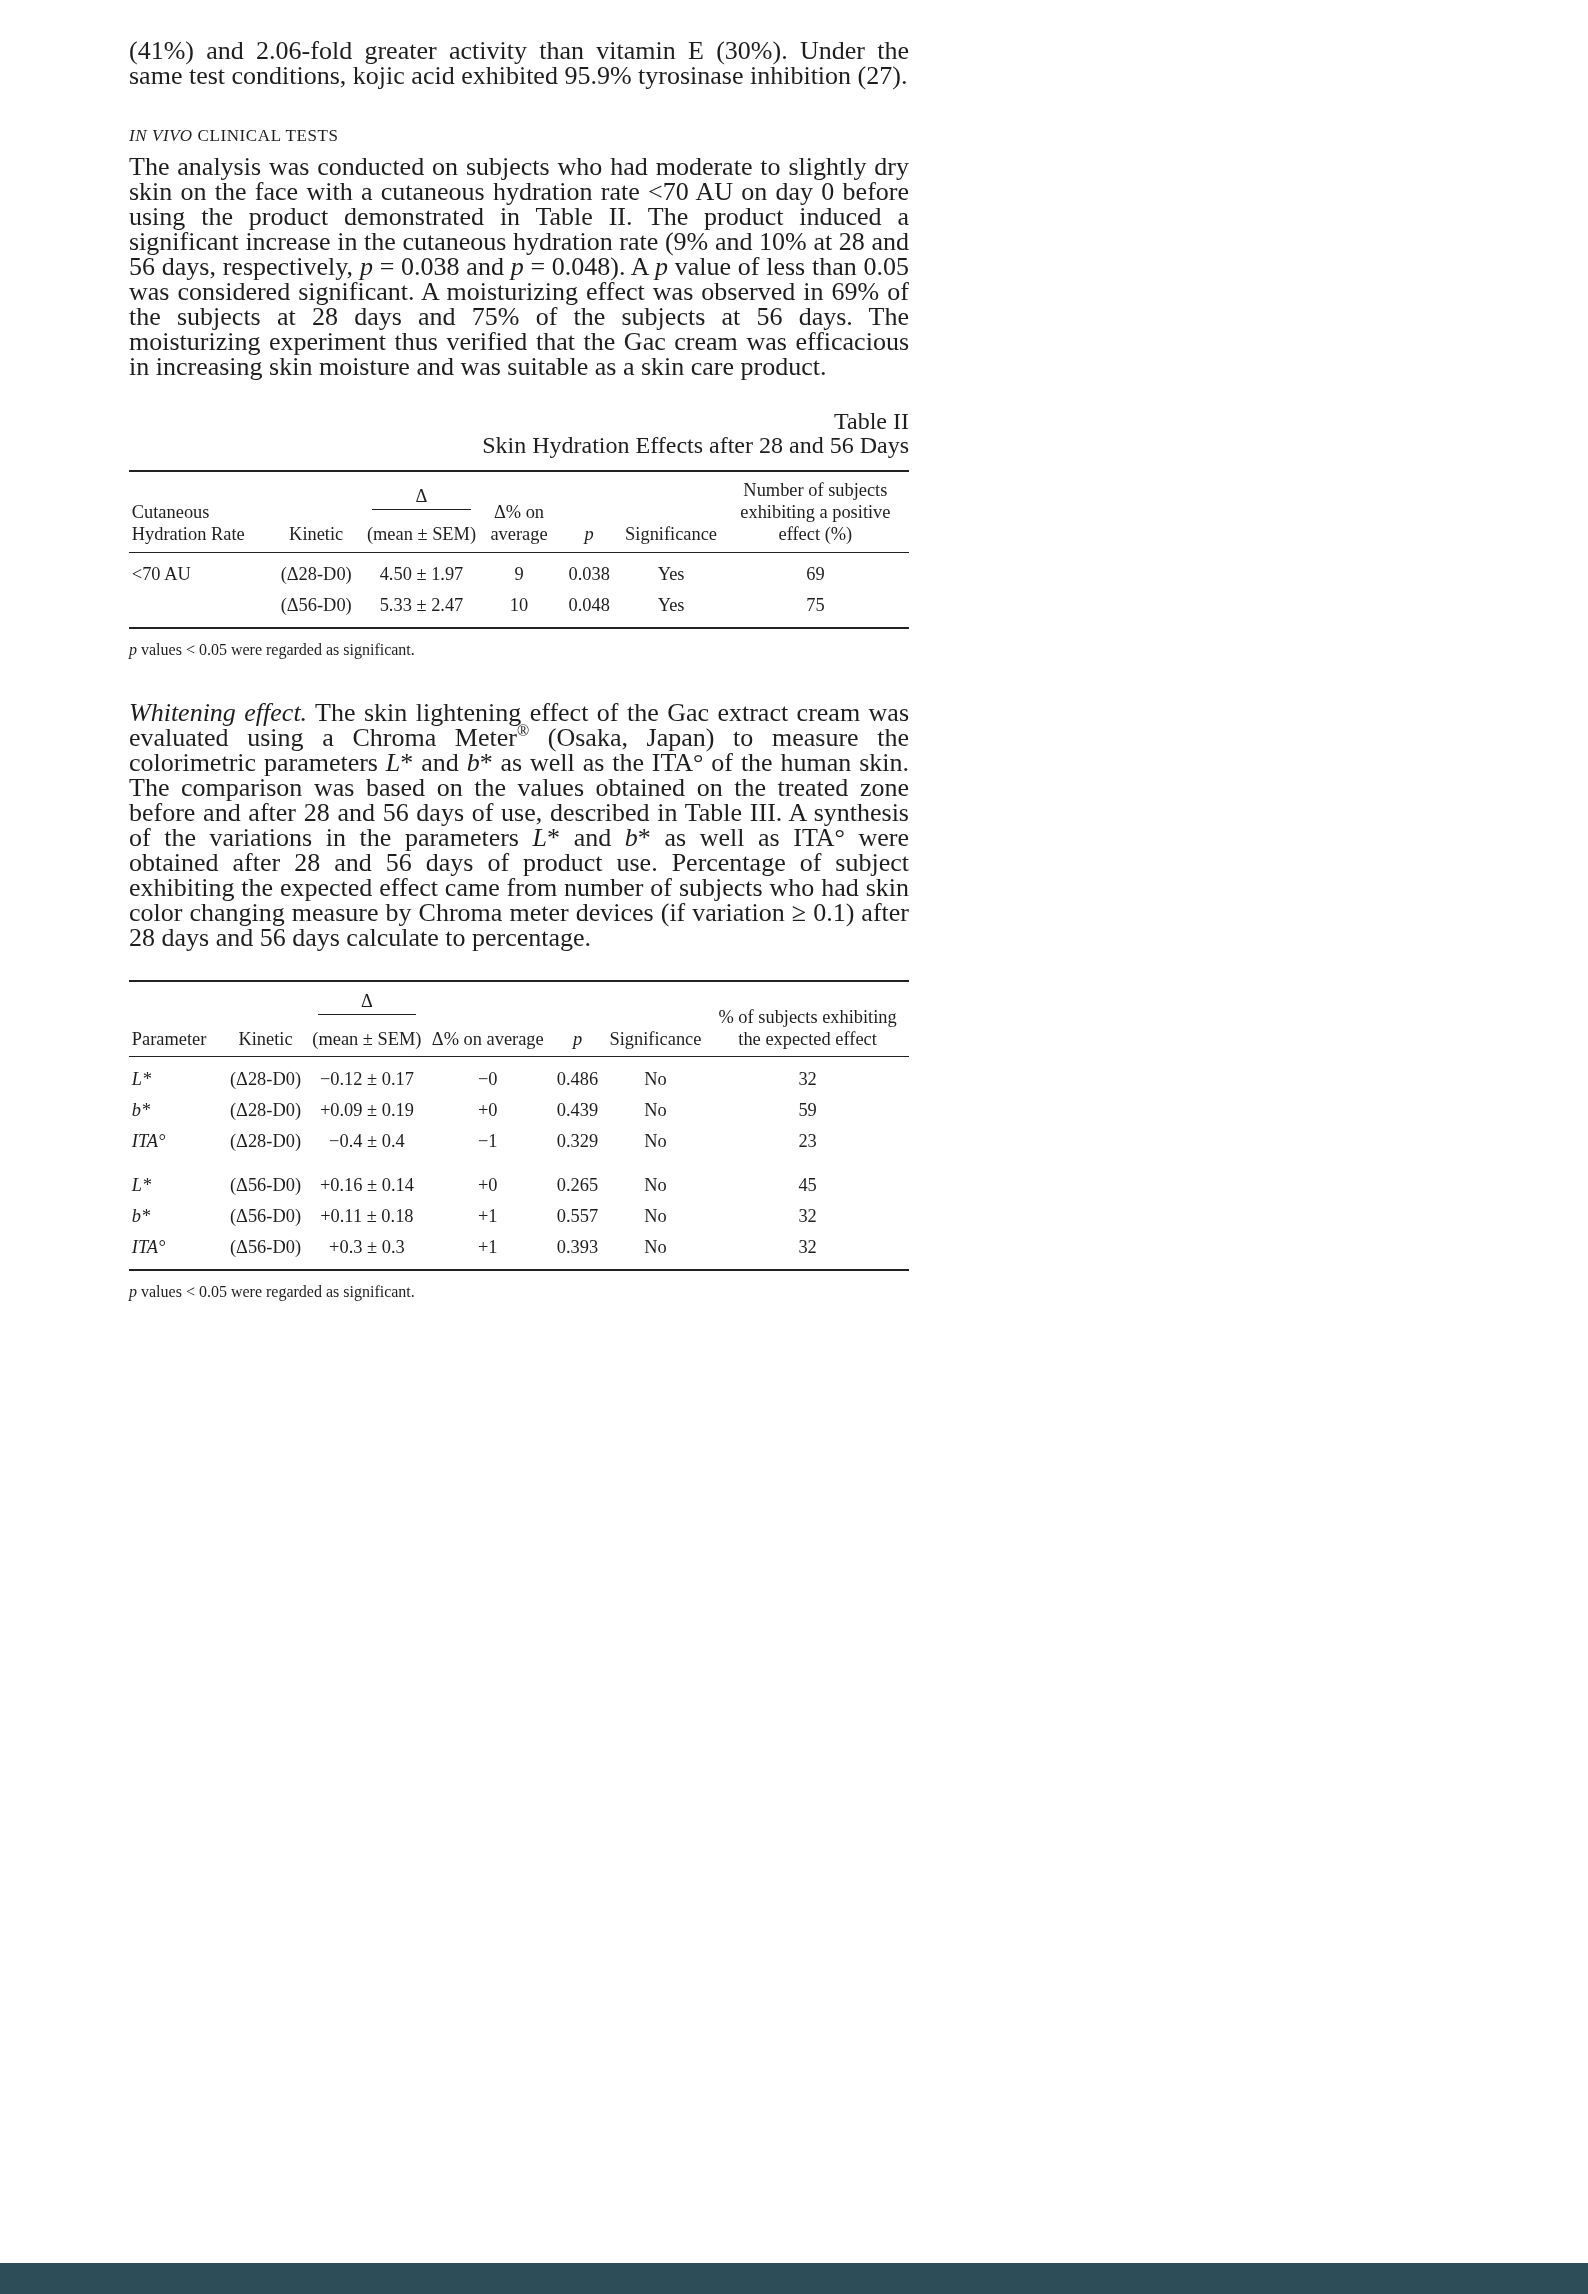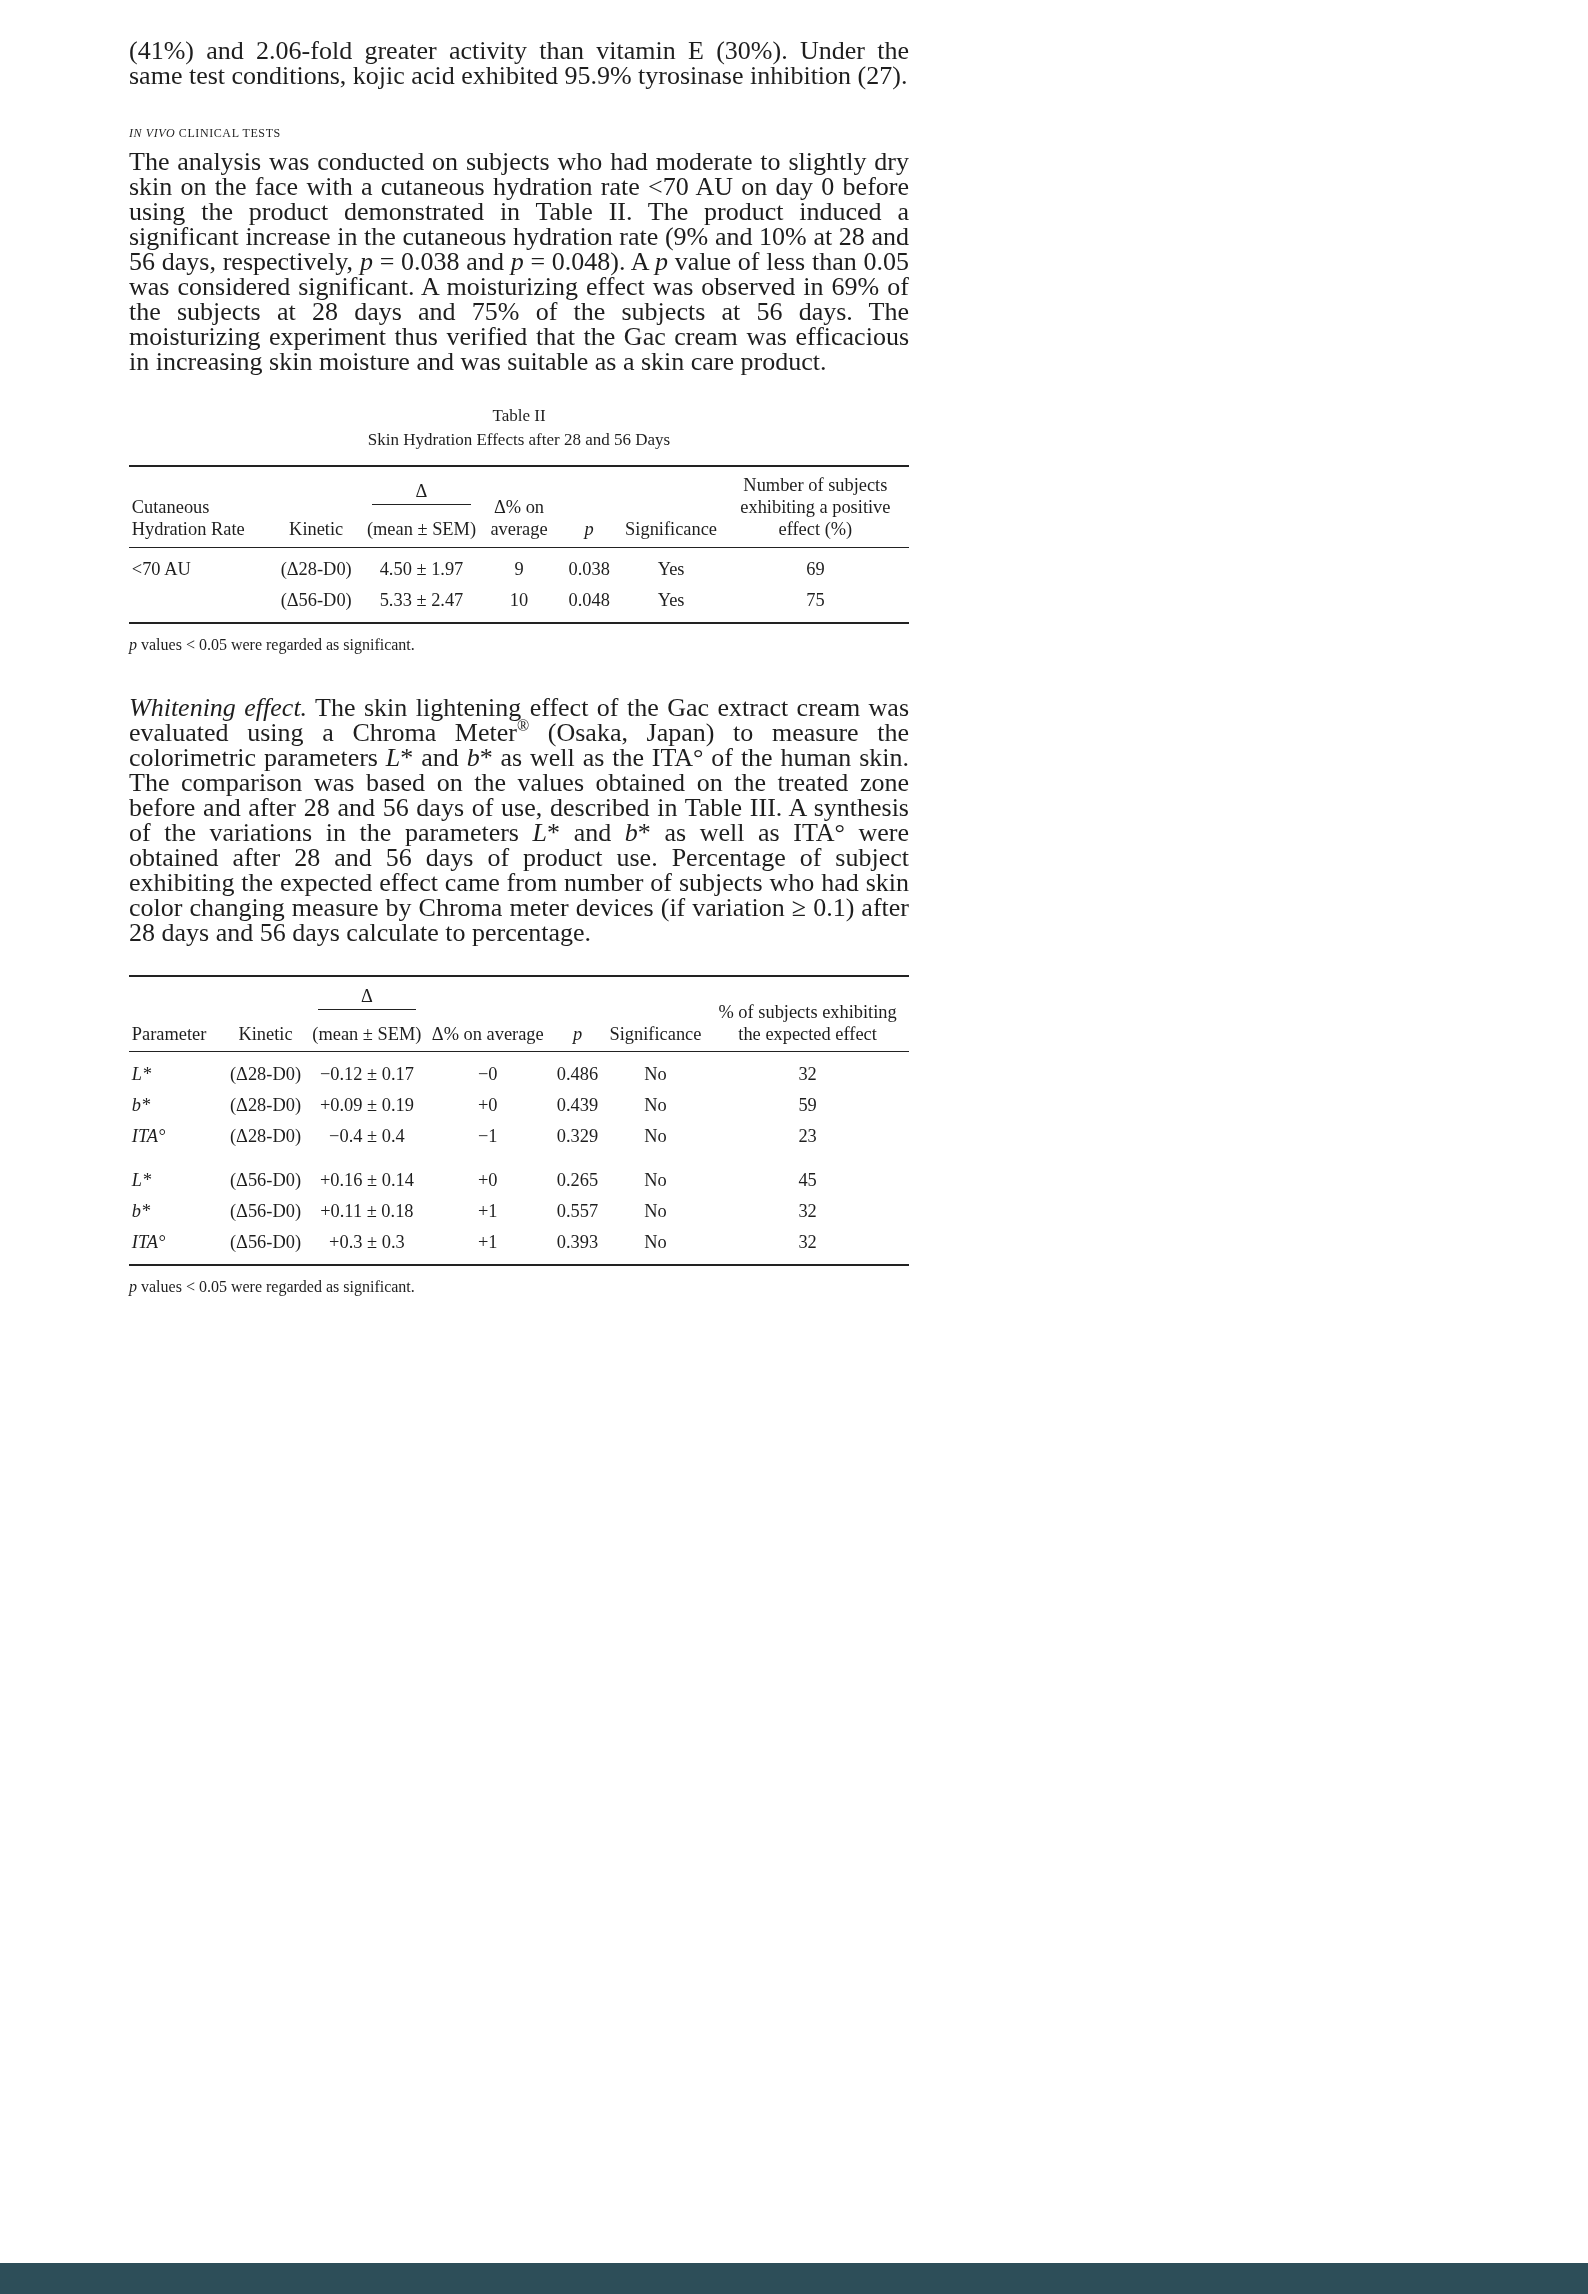--- a/index.html
+++ b/index.html
@@ -9,29 +9,29 @@
     font-family: "Liberation Serif", "DejaVu Serif", serif;
     color: #1e1e1e;
   }
   .content { position: absolute; left: 129px; top: 0; width: 780px; }
 
   .running-head { margin-top: 81px; position: relative; font-size: 20px; letter-spacing: 1.1px; text-align: center; }
   .page-number { position: absolute; right: 0; top: 0.9px; letter-spacing: 0.5px; }
 
   .body-par { font-size: 26px; line-height: 25px; text-align: justify; }
   .par-intro { margin-top: 38px; }
-  .section-head { margin-top: 38px; font-size: 12px; font-weight: normal; letter-spacing: 0.6px; }
+  .section-head { margin-top: 38px; font-size: 17px; font-weight: normal; letter-spacing: 0.6px; }
   .par-moist { margin-top: 24.5px; }
   .par-analysis { margin-top: 7.5px; }
   .par-whitening { margin-top: 41px; }
   .it { font-style: italic; }
   sup { font-size: 0.62em; line-height: 0; }
 
   .table-block { margin-top: 30px; }
-  .table-title, .table-subtitle { text-align: center; font-size: 17px; line-height: 24.5px; }
+  .table-title, .table-subtitle { text-align: right; font-size: 24px; line-height: 24.5px; }
   .data-table {
     width: 100%; border-collapse: collapse; margin-top: 12.2px; font-size: 18.4px;
     border-top: 2.1px solid #222; border-bottom: 2.1px solid #222;
   }
   .data-table thead tr { border-bottom: 1.7px solid #222; }
   th { font-weight: normal; vertical-align: bottom; text-align: center; padding: 7.5px 2.8px 6.6px; line-height: 22px; }
   th.al { text-align: left; }
   th.ital div { font-style: italic; }
   td { text-align: center; padding: 3.8px 2.8px; line-height: 23.5px; vertical-align: top; }
   td.col-c1 { text-align: left; }

